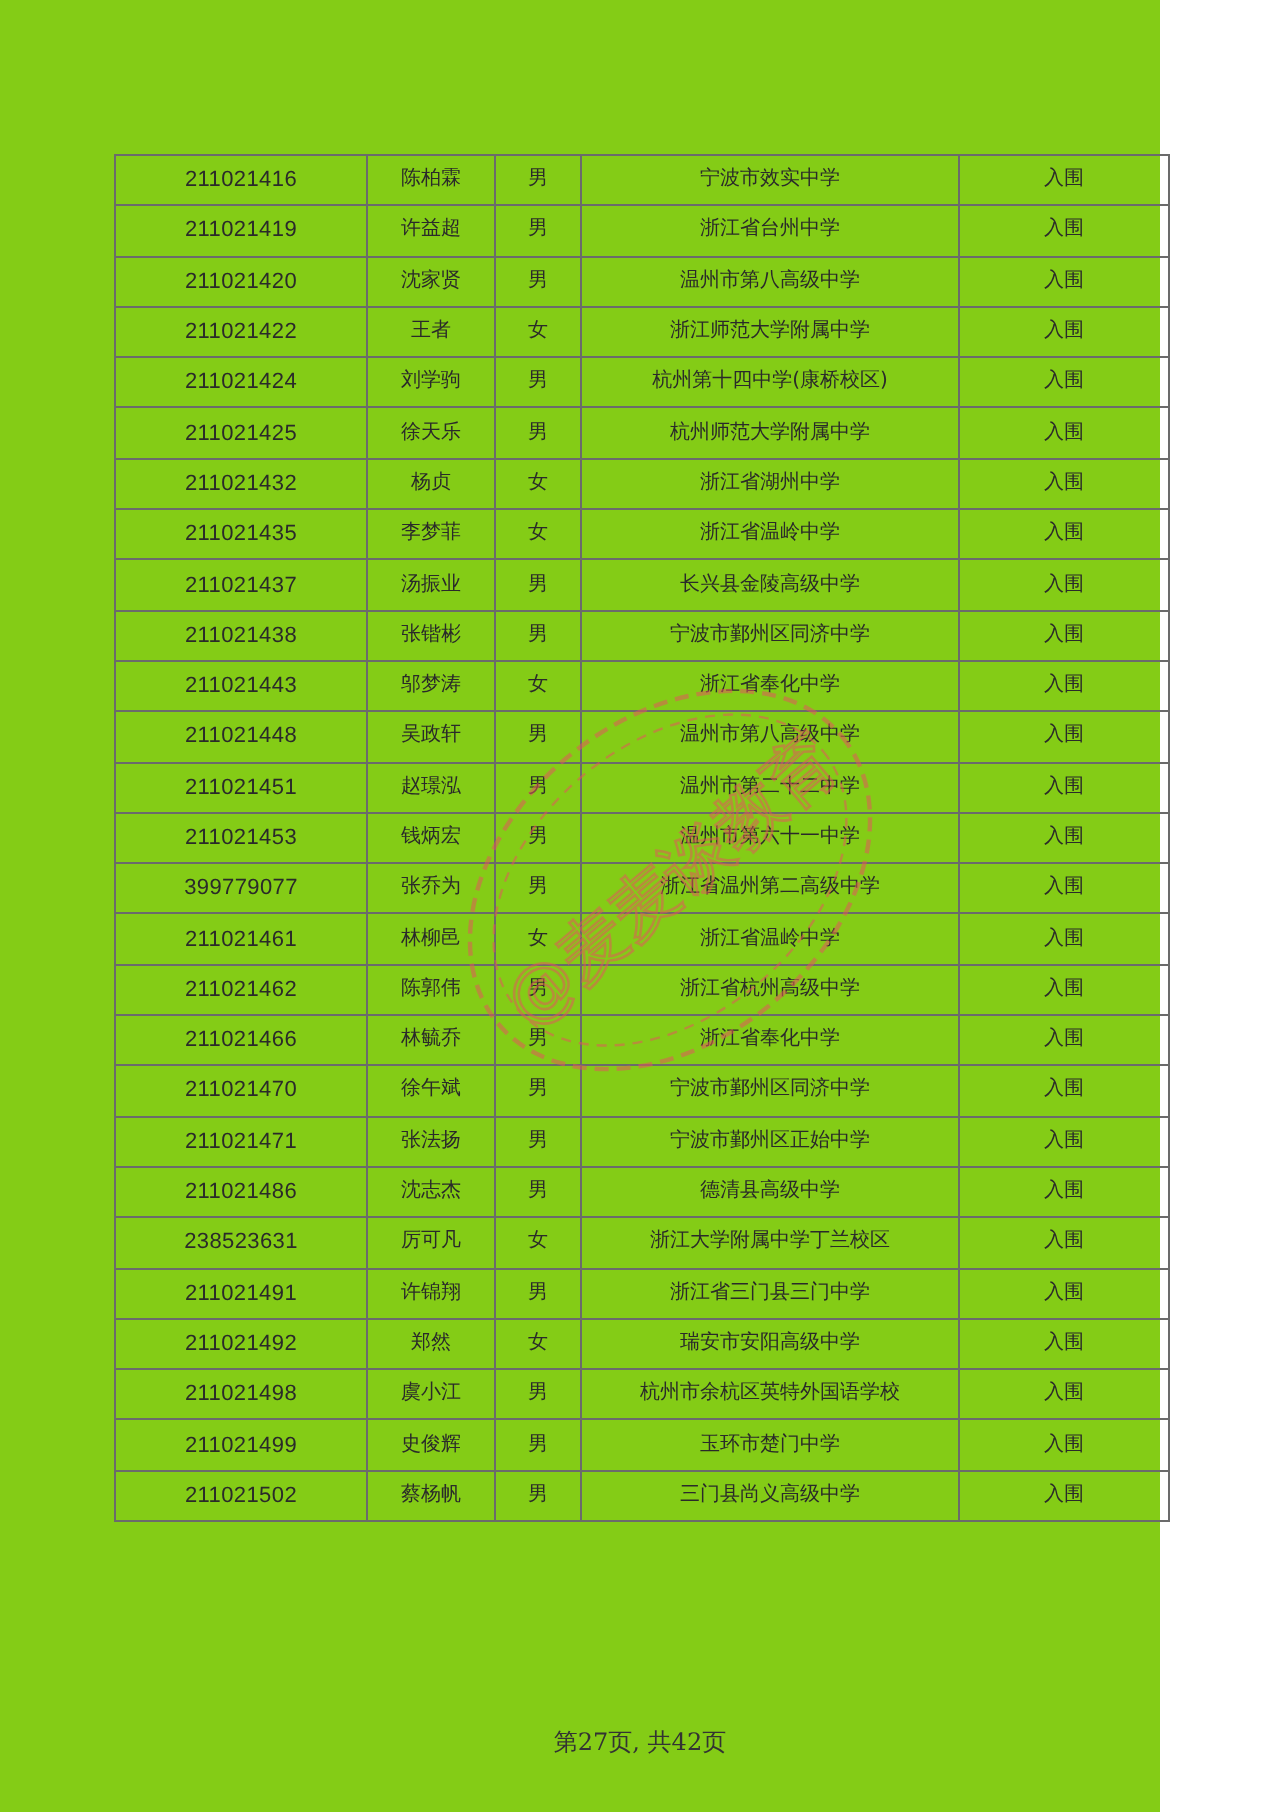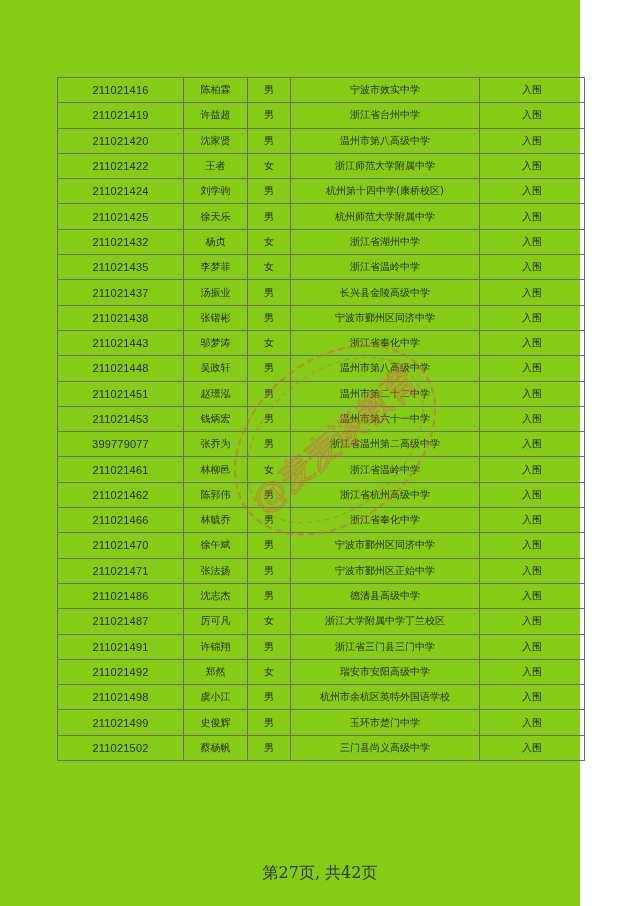--- a/index.html
+++ b/index.html
@@ -11,21 +11,21 @@
     table.roster td { border: 1.4px solid #6b6b6b; height: 24.3px; padding: 0;
                       text-align: center; vertical-align: middle; font-size: 10px;
                       line-height: 12px; white-space: nowrap; overflow: hidden; color: #2a2a2a; }
     table.roster td.id { font-family: "Liberation Sans", sans-serif; font-size: 11px; letter-spacing: 0.2px; }
     col.c-id { width: 126px; }
     col.c-name { width: 64px; }
     col.c-gender { width: 43px; }
     col.c-school { width: 189px; }
     col.c-status { width: 105px; }
     .footer { position: absolute; left: 0; width: 640px; top: 863px; text-align: center;
-              font-family: "DejaVu Serif", "Liberation Serif", serif; font-size: 16px; color: #333; }
+              font-family: "DejaVu Serif", "Liberation Serif", serif; font-size: 12px; color: #333; }
     .stamp { position: absolute; left: 215px; top: 320px; width: 240px; height: 240px;
              pointer-events: none; opacity: 0.55; }
   </style>
 </head>
 <body>
 
 <div class="page">
   <table class="roster">
     <colgroup>
       <col class="c-id">
@@ -198,21 +198,21 @@
 
   <tr>
     <td class="id">211021486</td>
     <td>沈志杰</td>
     <td>男</td>
     <td>德清县高级中学</td>
     <td>入围</td>
   </tr>
 
   <tr>
-    <td class="id">211021487</td>
+    <td class="id">238523631</td>
     <td>厉可凡</td>
     <td>女</td>
     <td>浙江大学附属中学丁兰校区</td>
     <td>入围</td>
   </tr>
 
   <tr>
     <td class="id">211021491</td>
     <td>许锦翔</td>
     <td>男</td>

